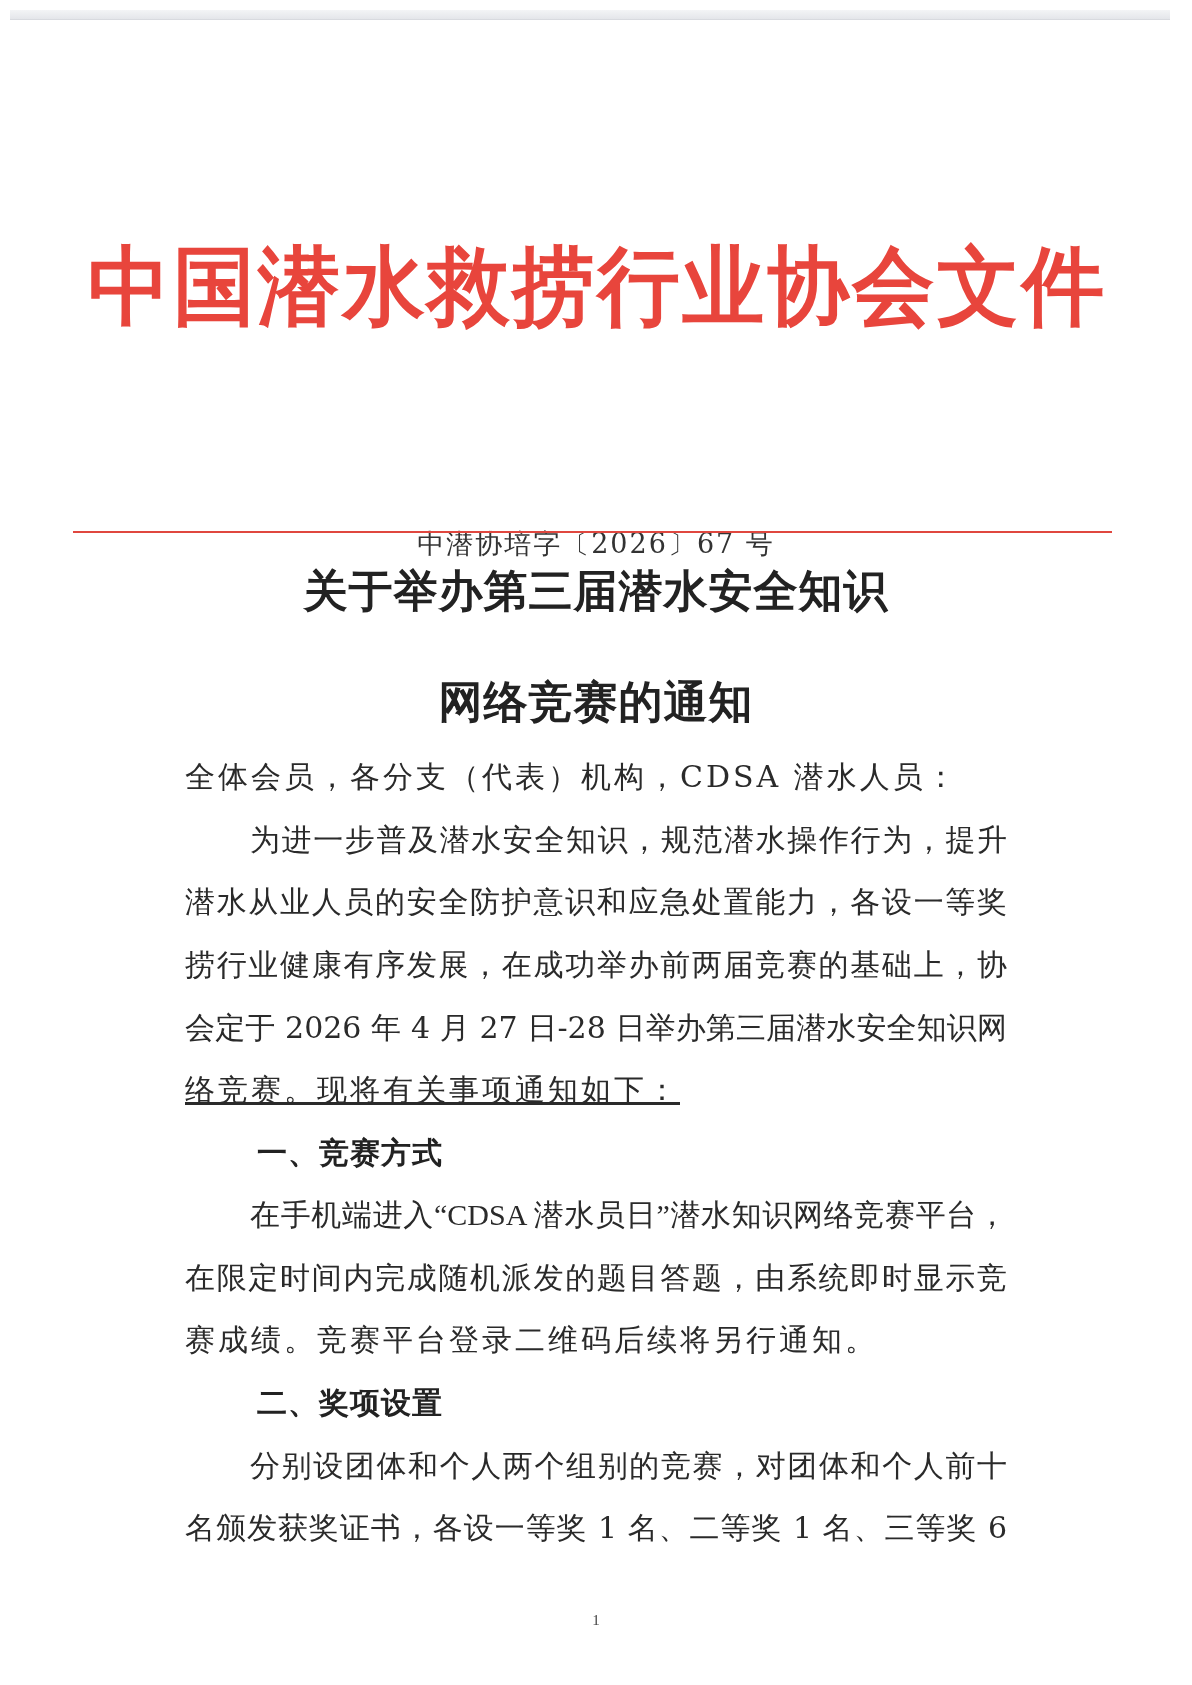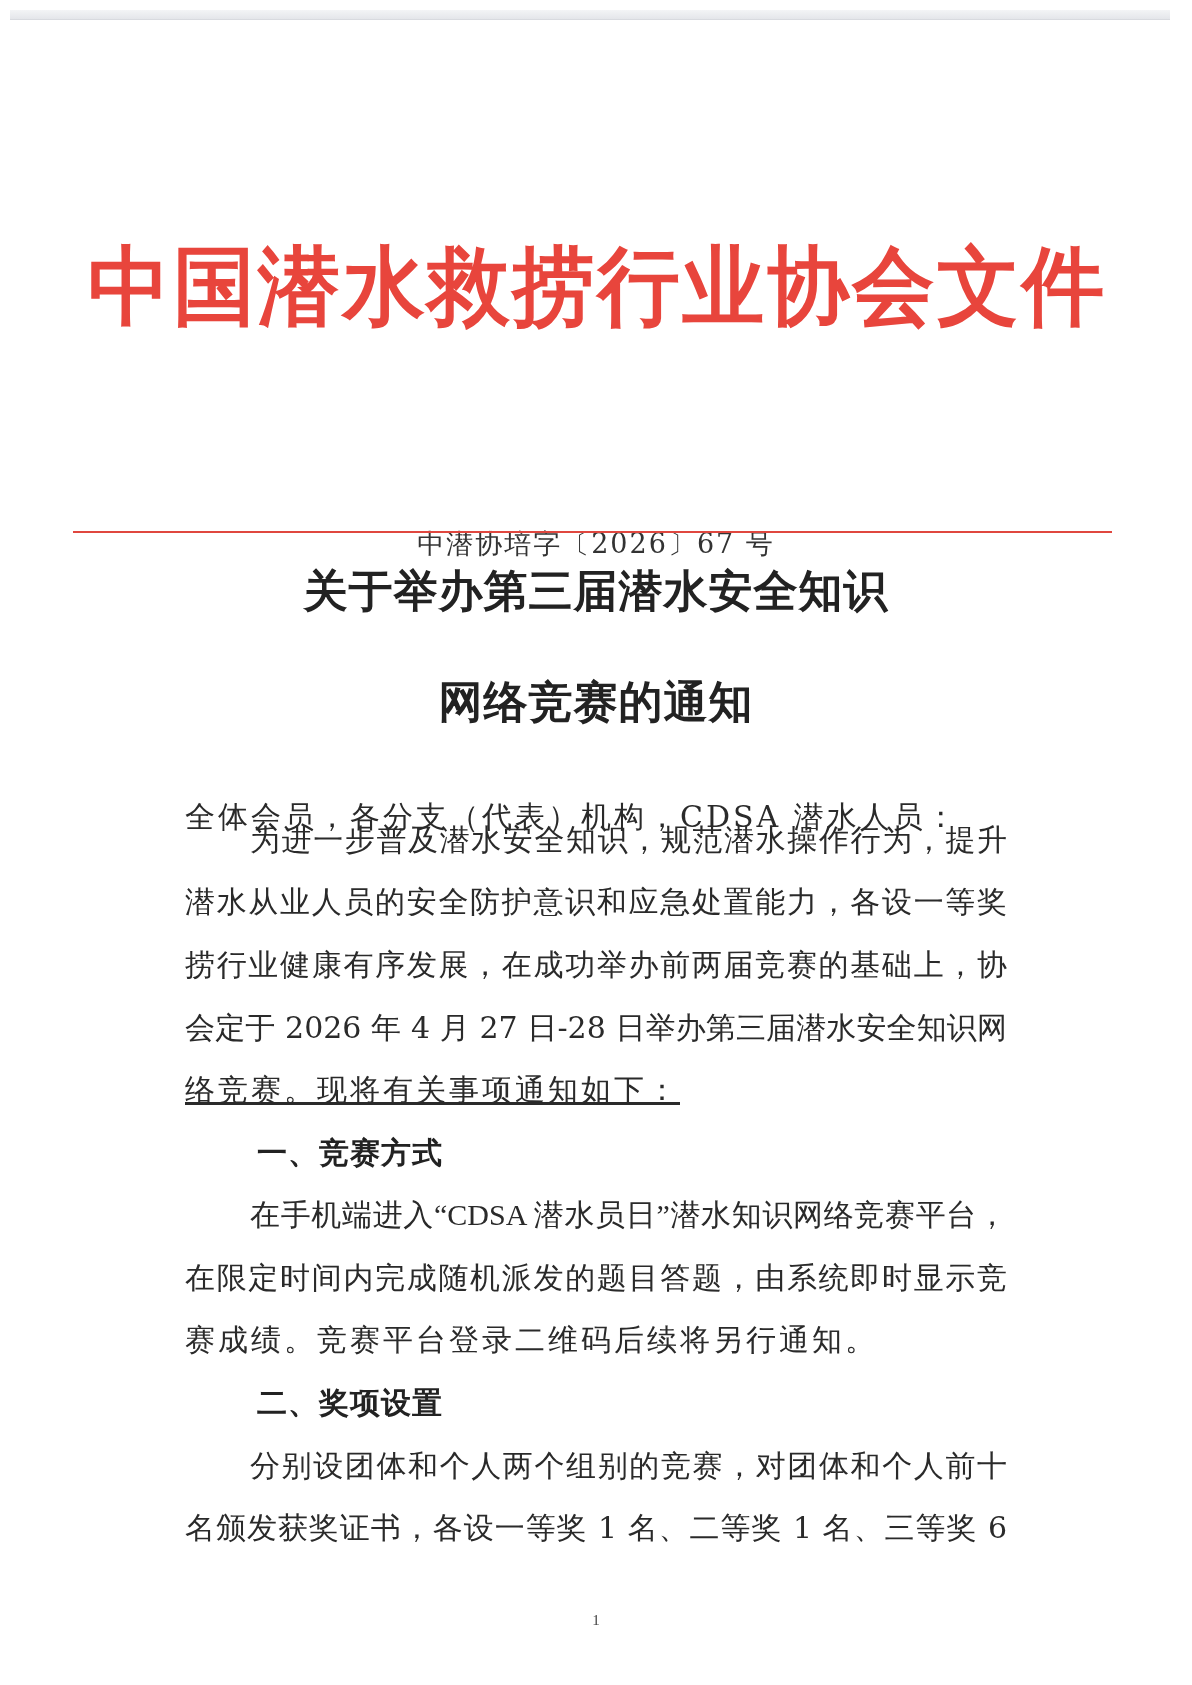--- a/index.html
+++ b/index.html
@@ -81,21 +81,21 @@
   <span>件</span>
 </div>
 
 <div class="doc-number">中潜协培字〔2026〕67 号</div>
 
 <div class="red-rule"></div>
 
 <div class="title l1">关于举办第三届潜水安全知识</div>
 <div class="title l2">网络竞赛的通知</div>
 
-<div class="line short" style="top:755px;margin-top:40px;">全体会员，各分支（代表）机构，CDSA 潜水人员：</div>
+<div class="line short" style="top:755px;">全体会员，各分支（代表）机构，CDSA 潜水人员：</div>
 
 <div class="line indent" style="top:818px;">为进一步普及潜水安全知识，规范潜水操作行为，提升</div>
 <div class="line" style="top:880px;">潜水从业人员的安全防护意识和应急处置能力，各设一等奖</div>
 <div class="line" style="top:943px;">捞行业健康有序发展，在成功举办前两届竞赛的基础上，协</div>
 <div class="line" style="top:1006px;">会定于 2026 年 4 月 27 日-28 日举办第三届潜水安全知识网</div>
 <div class="line short" style="top:1068px;text-decoration:underline;">络竞赛。现将有关事项通知如下：</div>
 
 <div class="heading" style="top:1131px;">一、竞赛方式</div>
 <div class="line indent" style="top:1193px;">在手机端进入“CDSA 潜水员日”潜水知识网络竞赛平台，</div>
 <div class="line" style="top:1256px;">在限定时间内完成随机派发的题目答题，由系统即时显示竞</div>

